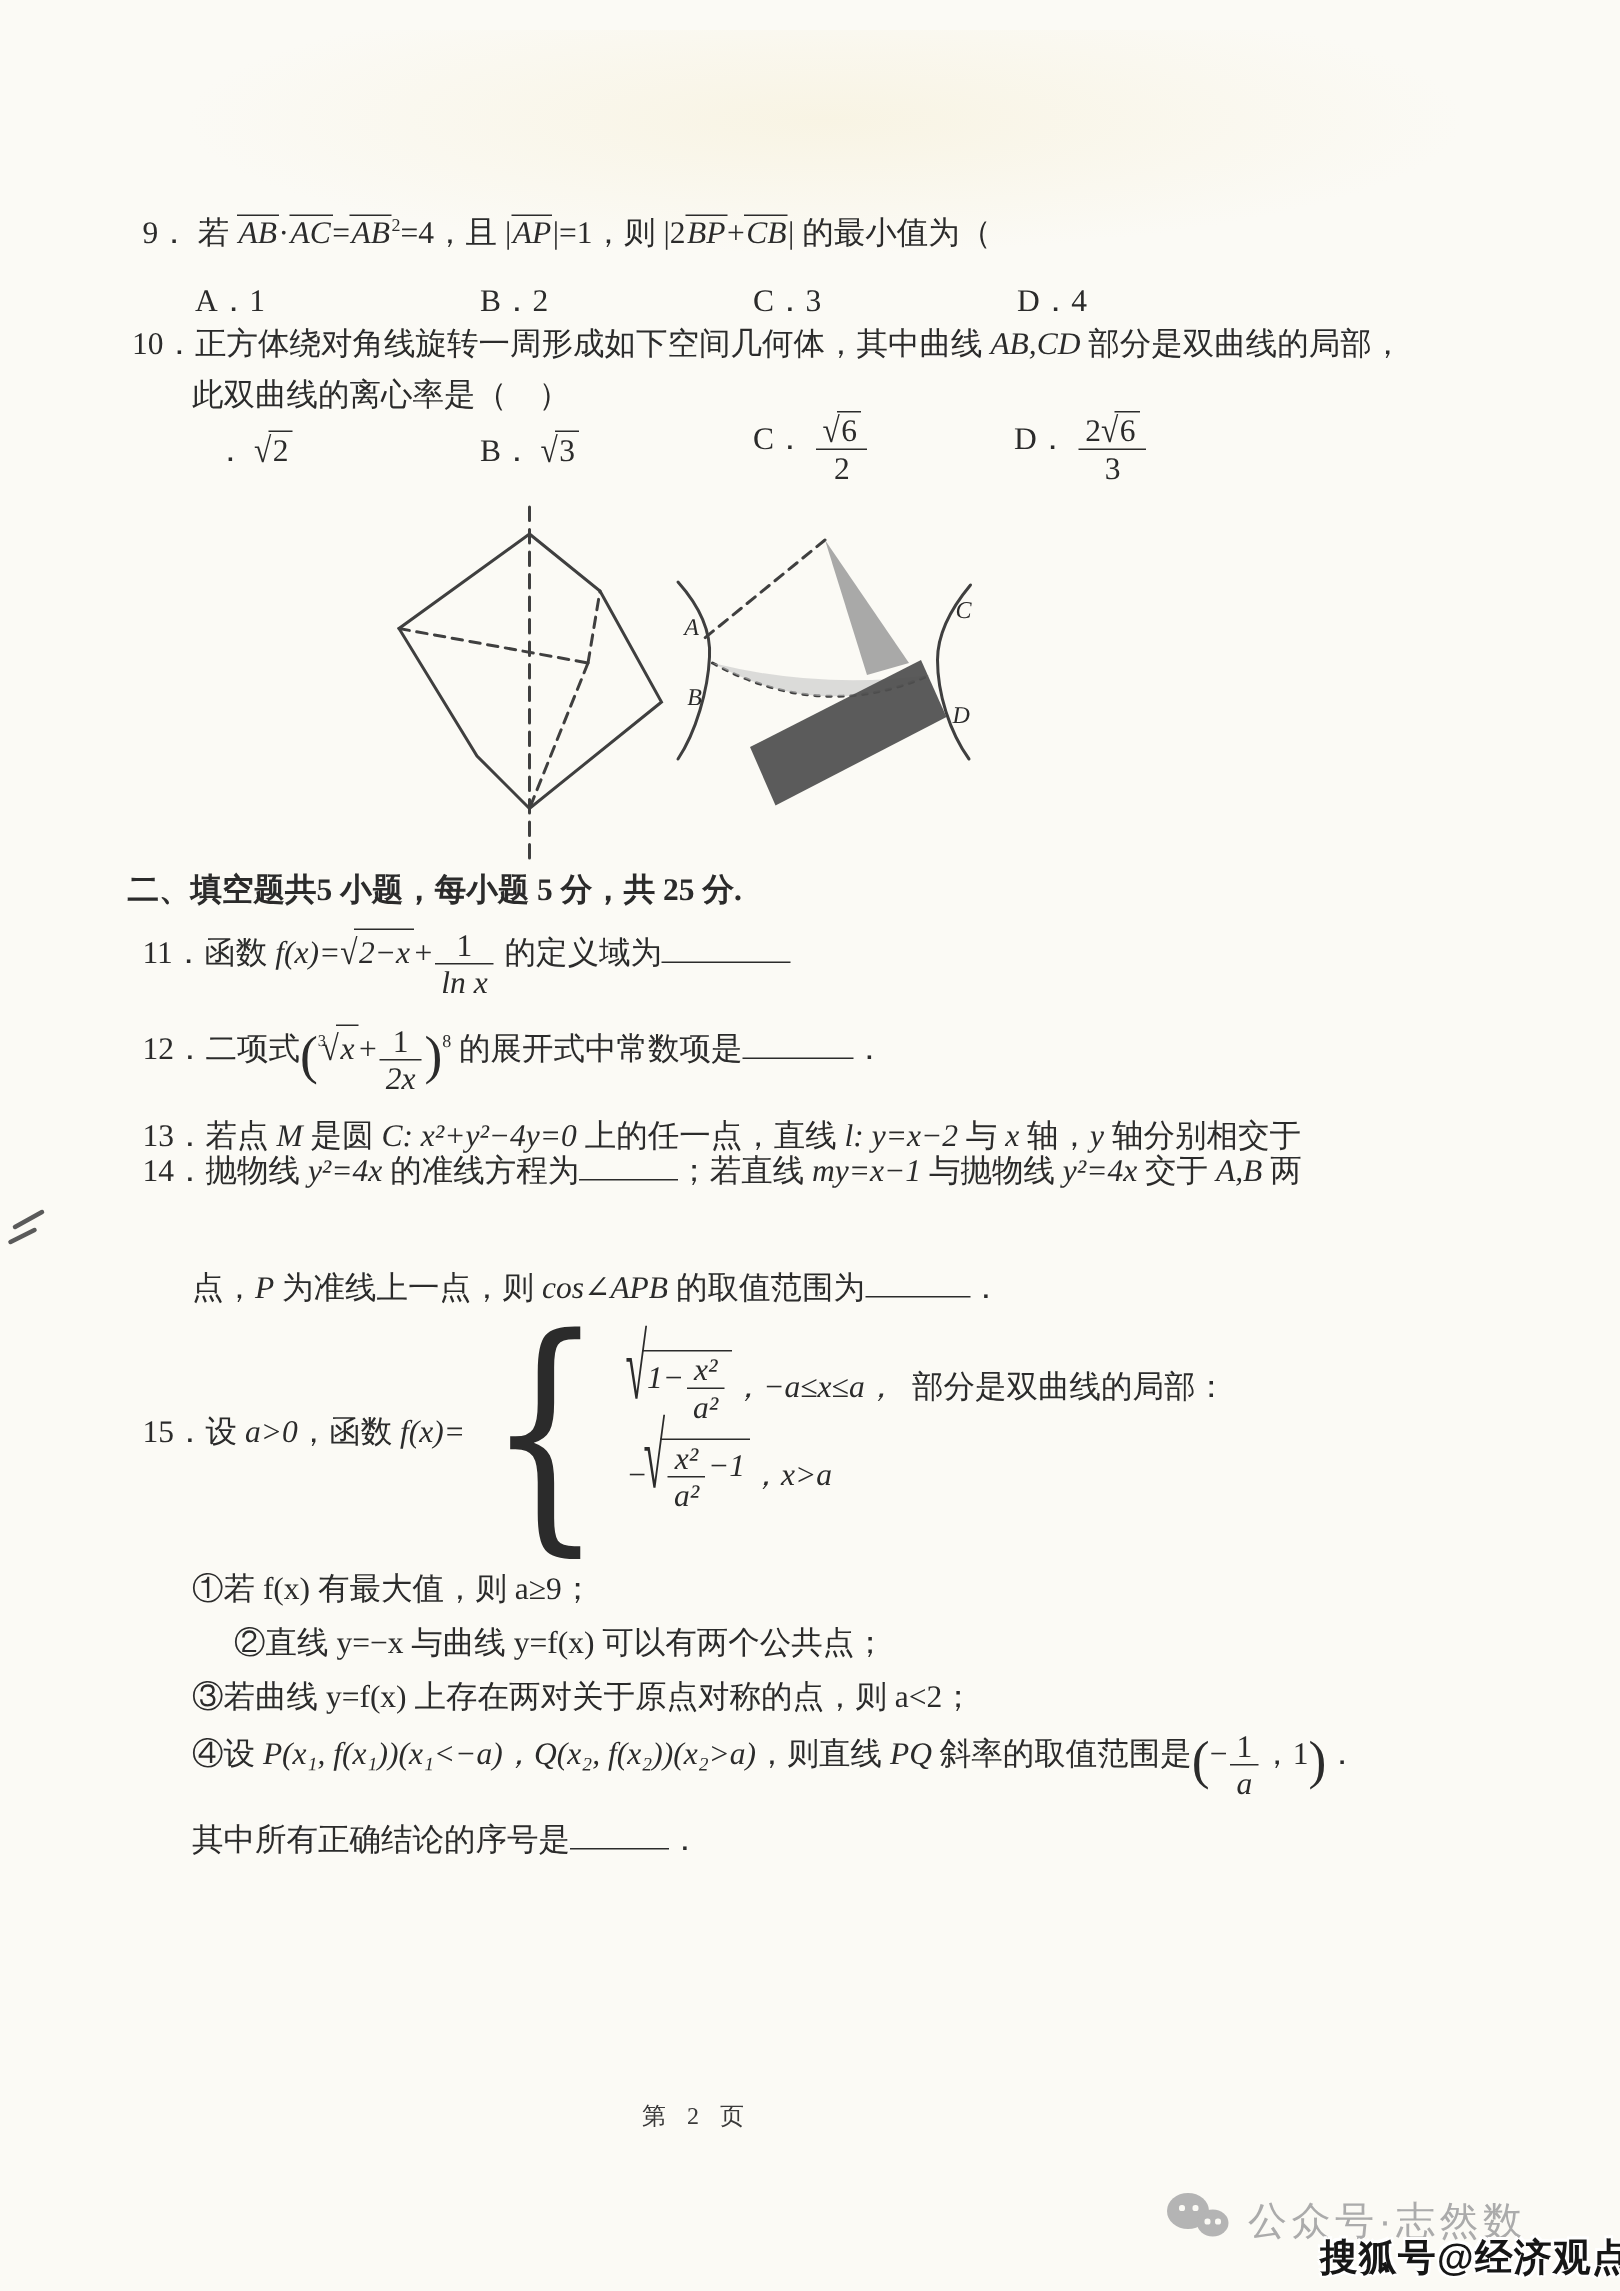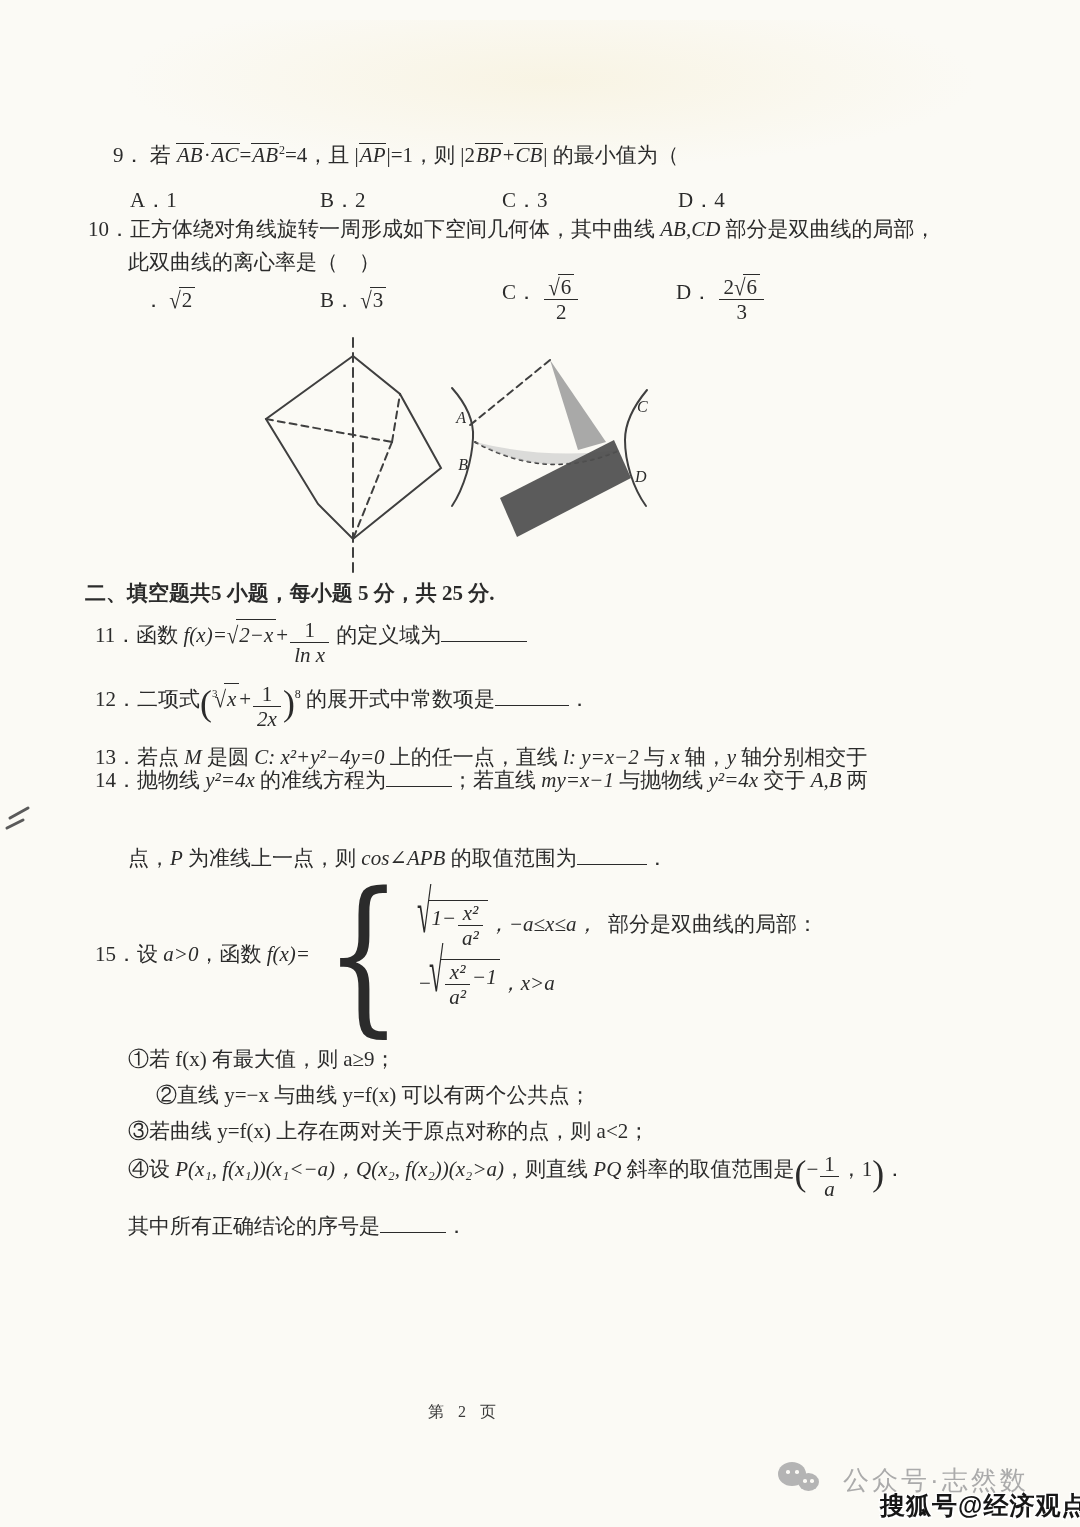--- a/index.html
+++ b/index.html
@@ -38,40 +38,40 @@
   .wechat-icon .e{position:absolute;width:3.5px;height:3.5px;border-radius:50%;background:#fbfaf5;}
 </style>
 </head>
 <body>
 
 <div class="page">
 
   <div class="artifact" style="left:120px;top:20px;width:860px;height:150px;
               background:radial-gradient(ellipse at 50% 40%, rgba(246,239,214,0.55), rgba(246,239,214,0) 70%);"></div>
 
-  <div class="blk" style="left:95px;top:140px;margin-left:18px;">
+  <div class="blk" style="left:95px;top:140px;">
     <span>9．</span>
     <span>若 </span><span class="vec">AB</span><span>·</span><span class="vec">AC</span><span>=</span><span class="vec">AB</span><sup>2</sup><span>=4，且 |</span><span class="vec">AP</span><span>|=1，则 |2</span><span class="vec">BP</span><span>+</span><span class="vec">CB</span><span>| 的最小值为（</span>
   </div>
 
   <div class="optrow" style="top:186px;font-size:21px;">
     <span class="opt" style="left:130px;text-align:right;">
       <span>A．</span><span>1</span></span>
     <span class="opt" style="left:320px;">
       <span>B．</span><span>2</span></span>
     <span class="opt" style="left:502px;">
       <span>C．</span><span>3</span></span>
     <span class="opt" style="left:678px;">
       <span>D．</span><span>4</span></span>
   </div>
 
   <div class="blk" style="left:88px;top:214px;">
     <span>10．</span><span>正方体绕对角线旋转一周形成如下空间几何体，其中曲线 </span><span class="m">AB,CD</span><span> 部分是双曲线的局部，</span>
   </div>
-  <div class="blk" style="left:128px;top:248px;font-family:Liberation Mono, monospace;">
+  <div class="blk" style="left:128px;top:248px;">
     <span>此双曲线的离心率是（　）</span>
   </div>
 
   <div class="optrow" style="top:272px;font-size:21px;">
     <span class="opt" style="left:143px;top:14px;">
       <span>．</span>
       <span class="sqrt"><span class="rad-sign">√</span><span class="rad-body">2</span></span></span>
     <span class="opt" style="left:320px;top:14px;">
       <span>B．</span>
       <span class="sqrt"><span class="rad-sign">√</span><span class="rad-body">3</span></span></span>
@@ -181,21 +181,21 @@
     <g stroke="#5a5a5a" stroke-width="3" stroke-linecap="round">
       <line x1="8" y1="26" x2="26" y2="16"></line>
       <line x1="5" y1="36" x2="21" y2="28"></line>
     </g>
   </svg>
 
   <div class="blk footer" style="left:428px;top:1400px;">
     <span>第 2 页</span>
   </div>
 
-  <div class="blk" style="left:778px;top:1460px;display:flex;align-items:center;gap:13px;">
+  <div class="blk" style="left:778px;top:1460px;display:flex;align-items:center;gap:2px;">
     <span class="wechat-icon">
       <span class="b1"></span>
       <span class="b2"></span>
       <span class="e" style="left:8px;top:10px;"></span>
       <span class="e" style="left:17px;top:10px;"></span>
       <span class="e" style="left:25px;top:19px;"></span>
       <span class="e" style="left:32px;top:19px;"></span>
     </span>
     <span class="wm-gray">公众号·志然数</span>
   </div>

